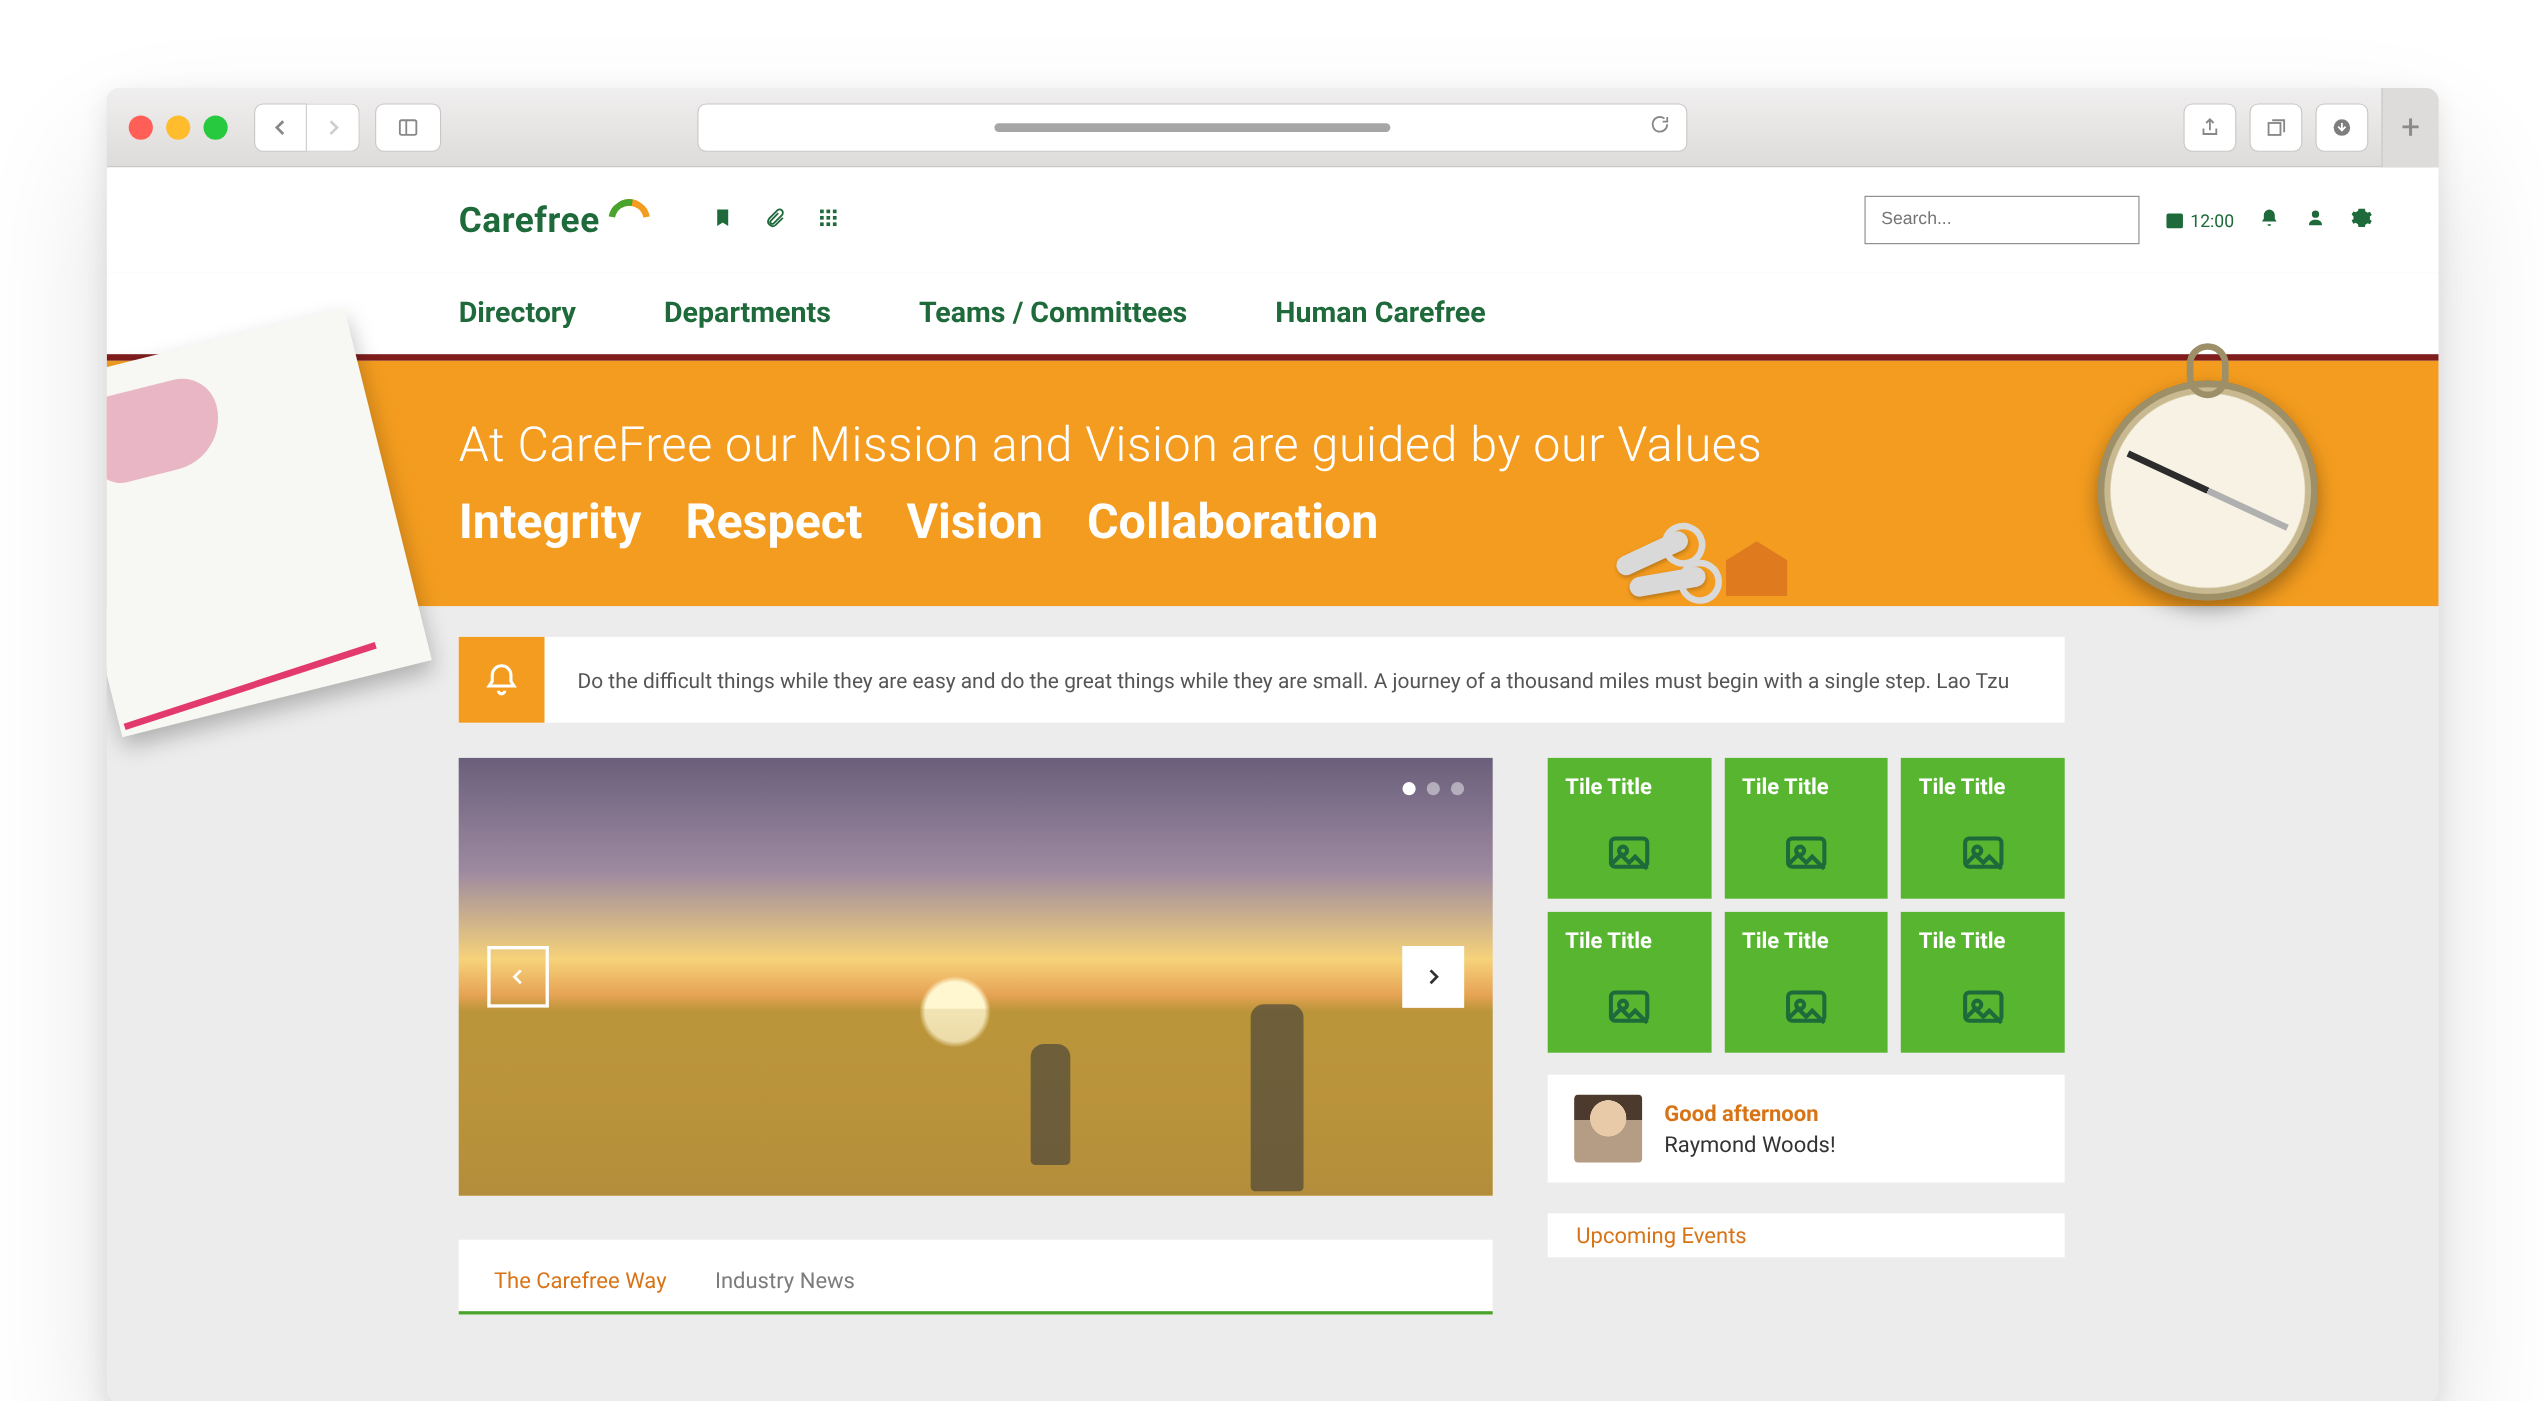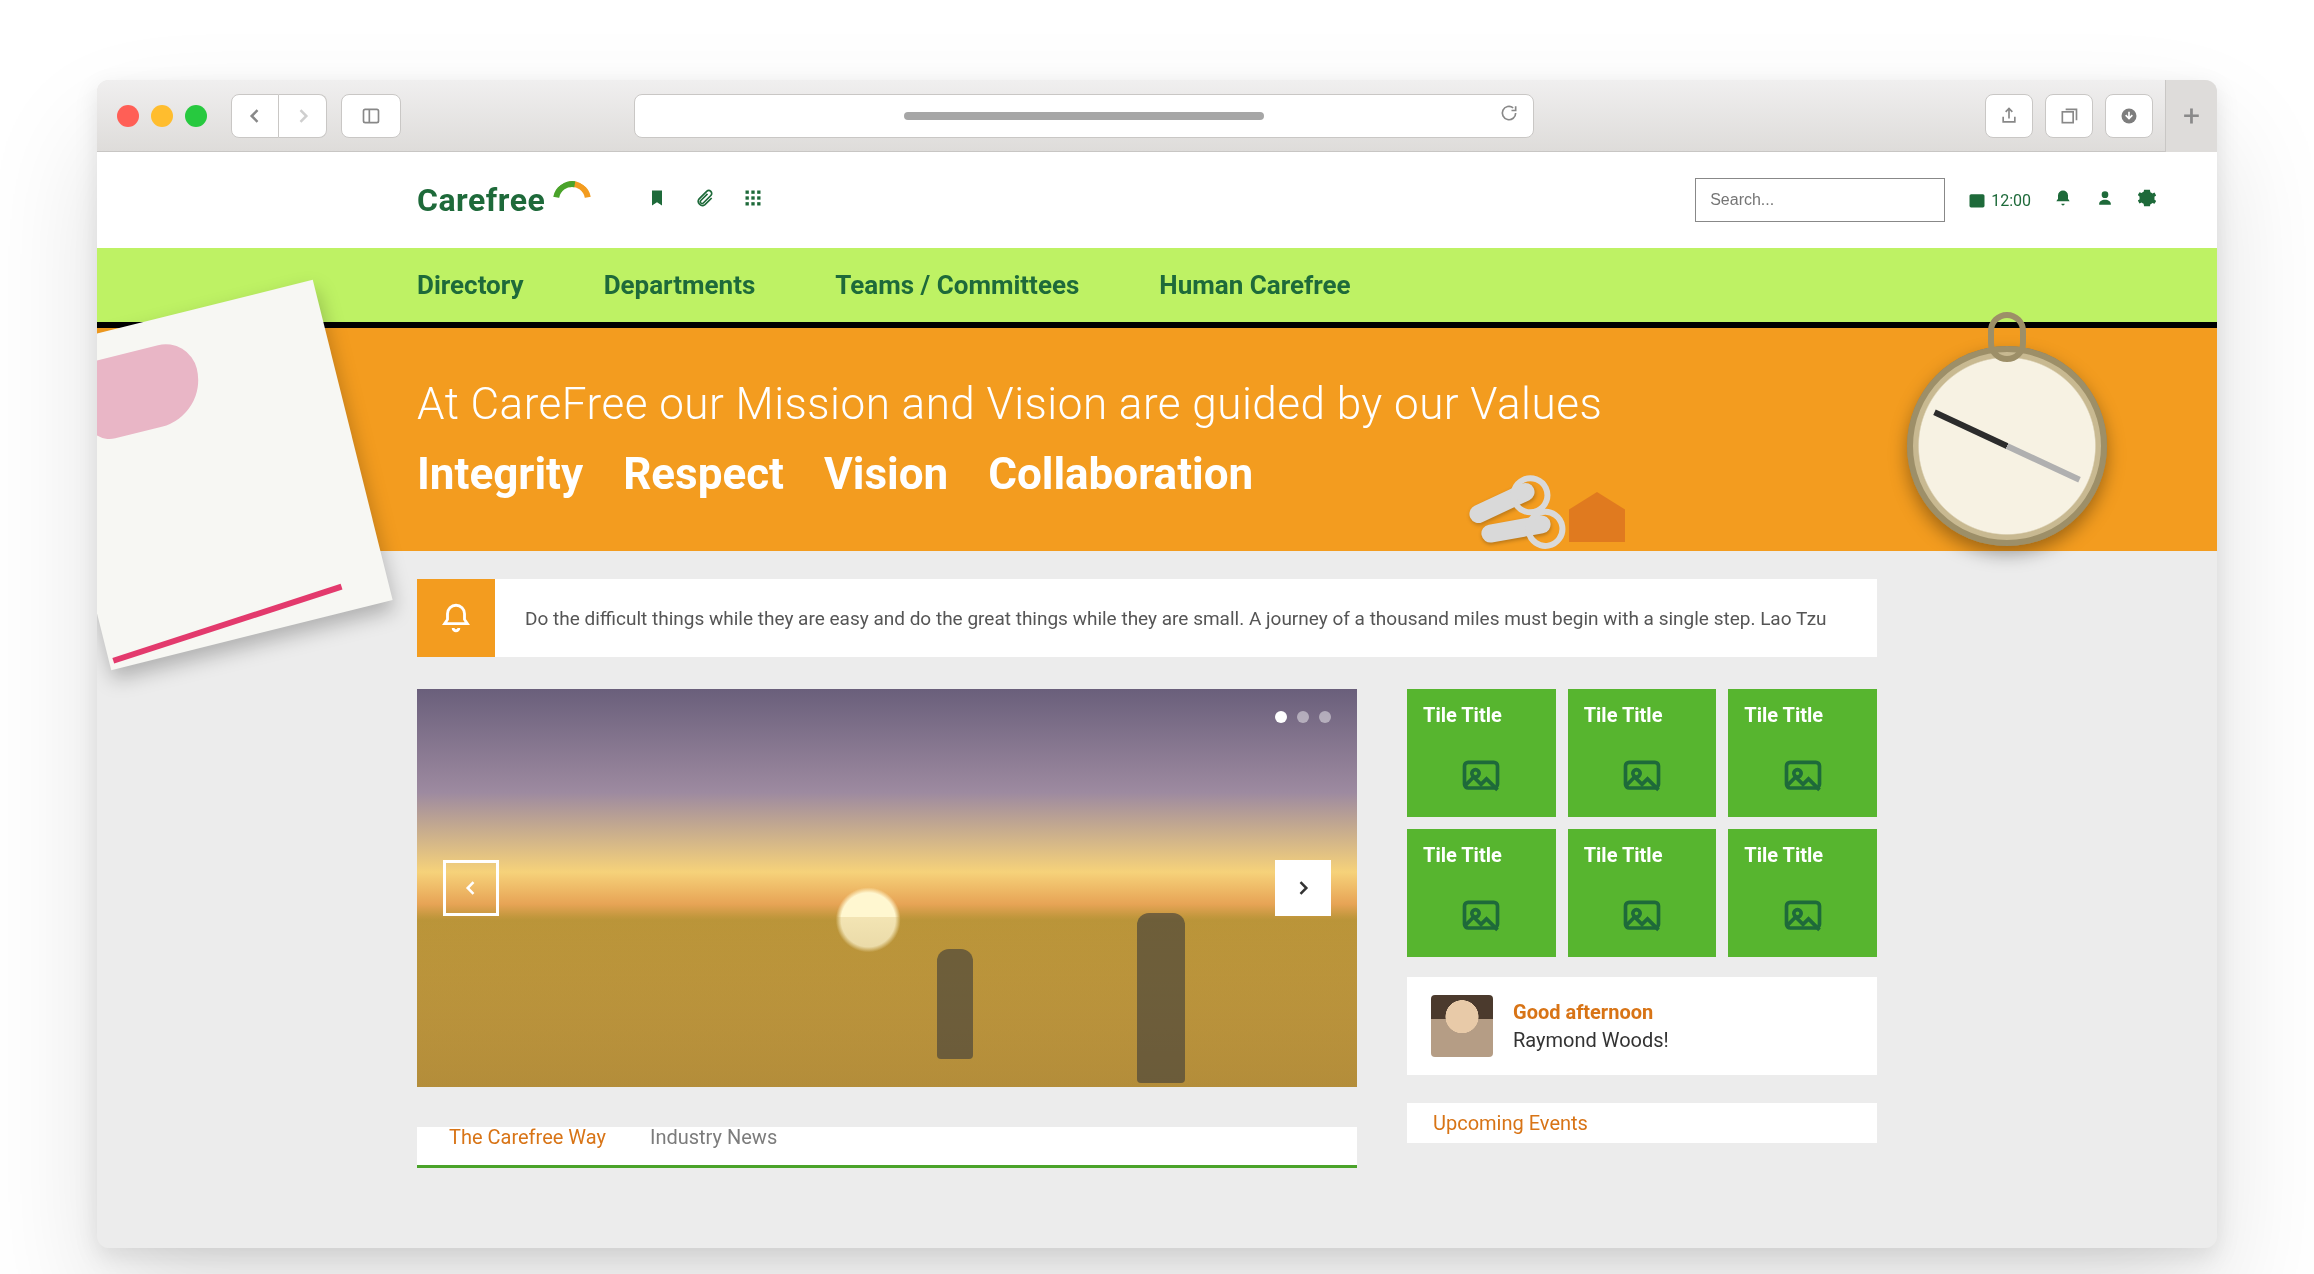--- a/index.html
+++ b/index.html
@@ -101,25 +101,25 @@
 
   .topbar-right { margin-left:auto; display:flex; align-items:center; gap:22px; }
   .search {
     width:250px; height:44px; border:1px solid #888; background:#fff;
     padding:0 14px; font-size:16px; color:#888;
   }
   .time { color:#1e6a3a; font-size:16px; display:flex; align-items:center; gap:4px;}
   .tiny { color:#1e6a3a; font-size:18px; }
 
   .mainnav {
-    background:#bef264;
+    background:#ffffff;
     height:80px;
     display:flex; align-items:center; gap:80px;
     padding-left:320px;
-    border-bottom:6px solid #000000;
+    border-bottom:6px solid #7f1d1d;
     text-align:center;
   }
   .mainnav a { color:#1e6a3a; font-weight:700; font-size:26px; text-decoration:none; }
 
   .hero {
     background:#f39c1f;
     position:relative;
     height:223px;
     color:#fff;
     padding:50px 60px 0 320px;
@@ -220,21 +220,21 @@
   .car-arrow.right { right:26px; background:#fff; color:#333; }
   .car-dots {
     position:absolute; top:22px; right:26px; display:flex; gap:10px;
   }
   .car-dots span {
     width:12px; height:12px; border-radius:50%; background:rgba(255,255,255,.45);
   }
   .car-dots span.active { background:#fff; }
 
   .tabs {
-    margin-top:40px; background:#fff; height:41px;
+    margin-top:40px; background:#fff; height:68px;
     display:flex; align-items:flex-end; gap:44px;
     padding:0 32px; border-bottom:3px solid #4aa32a;
   }
   .tabs span { padding-bottom:16px; font-size:20px; color:#7c7c7c; }
   .tabs span.active { color:#d87416; }
 
   .tiles { display:grid; grid-template-columns:repeat(3,1fr); gap:12px; }
   .tile {
     background:#57b52f; color:#fff;
     height:128px; padding:14px 16px;

